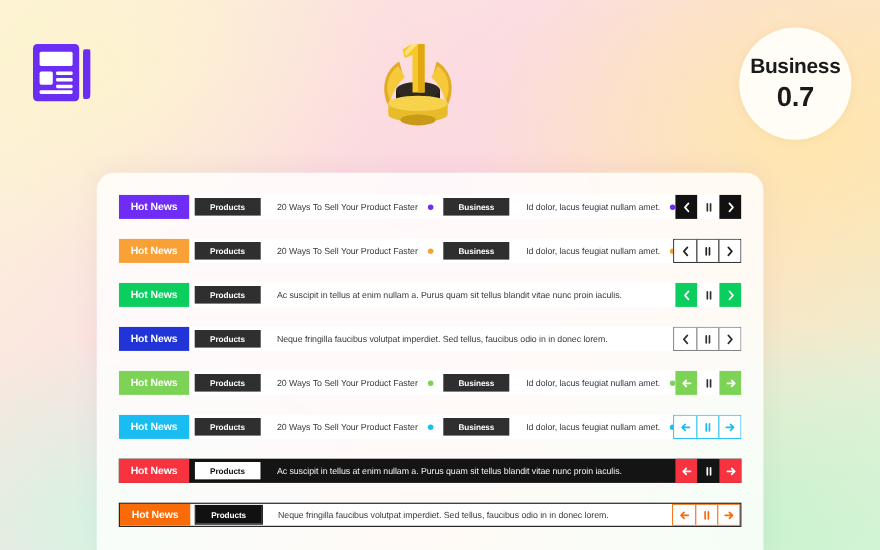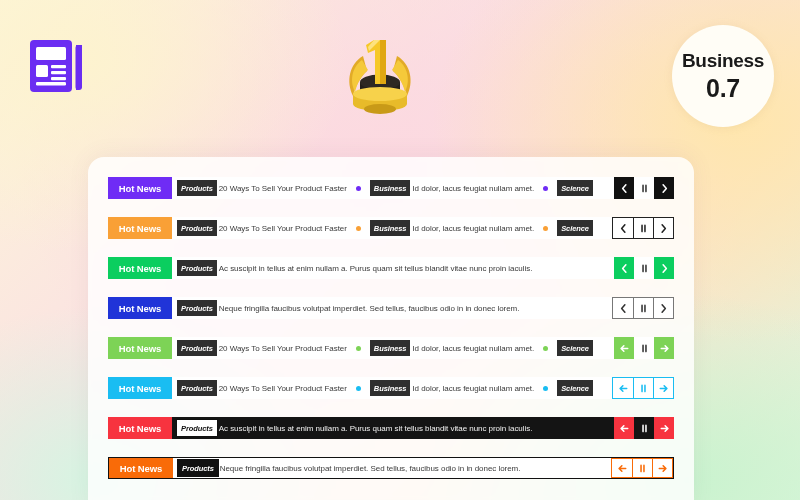--- a/index.html
+++ b/index.html
@@ -56,22 +56,22 @@
     display: flex; align-items: stretch; font-size: 8.5px; overflow: hidden;
   }
 
   .hot-label {
     flex: none; width: 64px; display: flex; align-items: center; justify-content: center;
     color: #fff; font-weight: 700; font-size: 9.5px; letter-spacing: -0.1px;
   }
   .ticker-body { flex: 1; display: flex; align-items: center; overflow: hidden; min-width: 0; padding-left: 5px; }
   .tag {
     flex: none; display: inline-flex; align-items: center; justify-content: center;
-    height: 16px; padding: 0 4px; font-size: 7.5px; font-weight: 700; color: #fff;
-    background: #2f2f2f; margin-right: 2px; letter-spacing: -0.1px; font-style: italic;
+    height: 16px; padding: 0 14px; font-size: 7.5px; font-weight: 700; color: #fff;
+    background: #2f2f2f; margin-right: 15px; letter-spacing: -0.1px;
   }
   .item-text { flex: none; color: #3a3a3a; font-size: 8px; white-space: nowrap; letter-spacing: -0.05px; }
   .dot { flex: none; width: 5px; height: 5px; border-radius: 50%; margin: 0 9px; }
 
   .controls { flex: none; display: flex; align-items: stretch; }
   .ctrl {
     width: 20px; display: flex; align-items: center; justify-content: center;
     font-size: 9px; line-height: 1; cursor: pointer; user-select: none;
   }
   .ctrl svg { display: block; }

